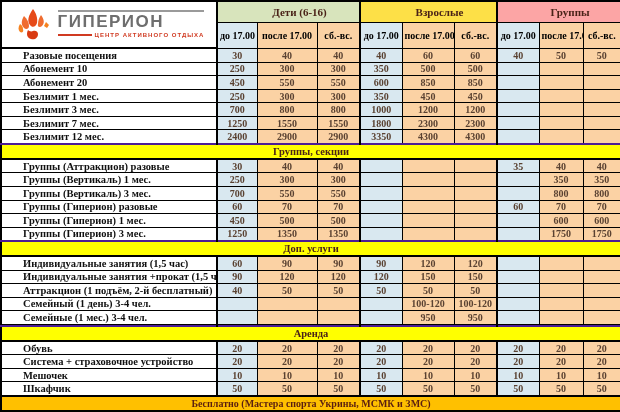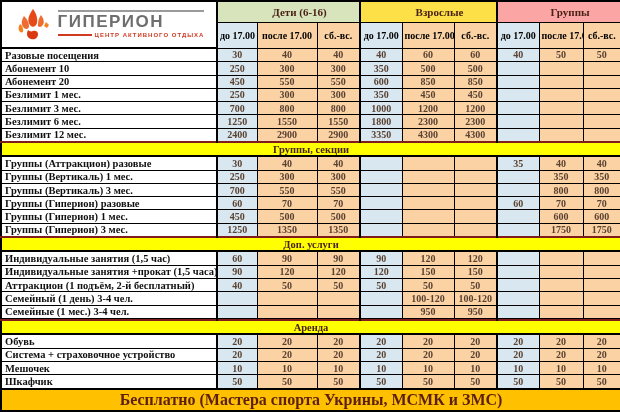--- a/index.html
+++ b/index.html
@@ -19,27 +19,27 @@
   }
   .g-children{background:#d8e4bc;}
   .g-adults{background:#fde047;}
   .g-groups{background:#fca5a5;}
   .row-times{height:26px;}
   .time{text-align:center;font-size:10px;color:#000000;}
   .c-blue{background:#d9e8f0;}
   .c-peach{background:#fbd2a4;}
   .grp-start{border-left:2px solid #000;}
   .val{text-align:center;font-size:10px;color:#5a4232;}
-  .lbl{text-align:left;font-size:10.5px;color:#101010;padding-left:3px;background:#ffffff;}
+  .lbl{text-align:left;font-size:10.5px;color:#101010;padding-left:21px;background:#ffffff;}
   .banner-cell{
     background:#ffff00;text-align:center;font-size:10.5px;color:#4a2318;
-    border-top:2px solid #7f1d1d;border-bottom:2px solid #000;
+    border-top:2px solid #4c1d95;border-bottom:2px solid #000;
   }
   .footer-cell{
-    background:#ffc000;text-align:center;font-size:16px;color:#5b1f10;
+    background:#ffc000;text-align:center;font-size:10px;color:#5b1f10;
     border-top:2px solid #000;
   }
   
   .logo-cell{background:#ffffff;border-right:2px solid #000;border-bottom:2px solid #000;}
   .logo{display:flex;align-items:center;justify-content:center;gap:4px;padding:2px 0;}
   .logo-text{display:flex;flex-direction:column;}
   .logo-title{
     font-family:"Liberation Sans",sans-serif;font-weight:bold;
     font-size:17px;line-height:18px;color:#6e6e6e;letter-spacing:1.5px;
     border-top:2px solid #9a9a9a;padding-top:1px;
@@ -160,21 +160,21 @@
         <td class="c-peach val">800</td>
         <td class="c-peach val">800</td>
         <td class="c-blue grp-start val">1000</td>
         <td class="c-peach val">1200</td>
         <td class="c-peach val">1200</td>
         <td class="c-blue grp-start val"></td>
         <td class="c-peach val"></td>
         <td class="c-peach val"></td>
       </tr>
       <tr>
-        <td class="lbl">Безлимит 6 мес.</td>
+        <td class="lbl">Безлимит 7 мес.</td>
         <td class="c-blue grp-start val">1250</td>
         <td class="c-peach val">1550</td>
         <td class="c-peach val">1550</td>
         <td class="c-blue grp-start val">1800</td>
         <td class="c-peach val">2300</td>
         <td class="c-peach val">2300</td>
         <td class="c-blue grp-start val"></td>
         <td class="c-peach val"></td>
         <td class="c-peach val"></td>
       </tr>

